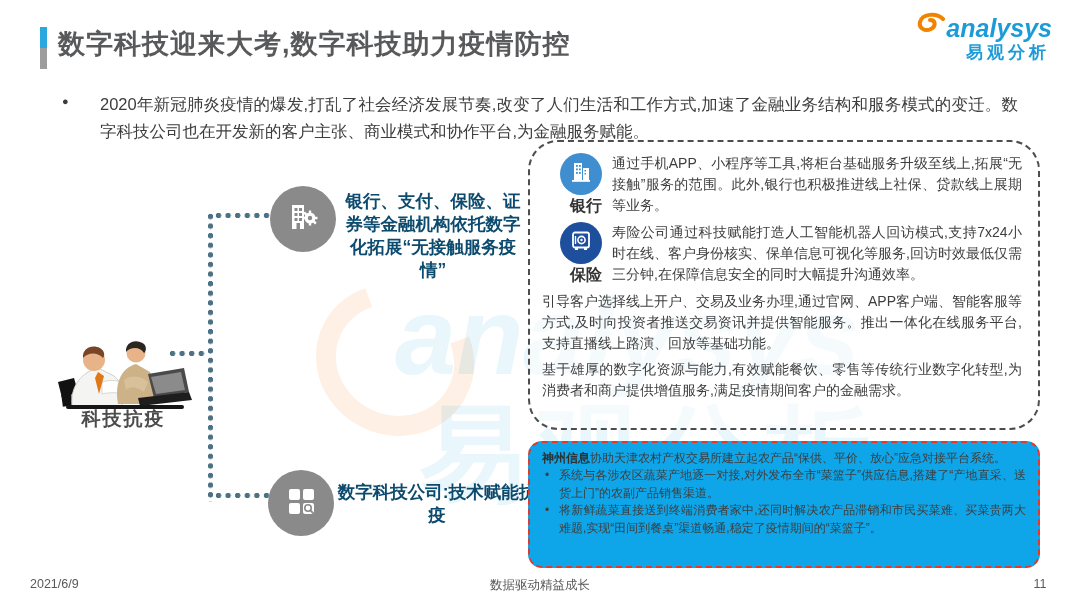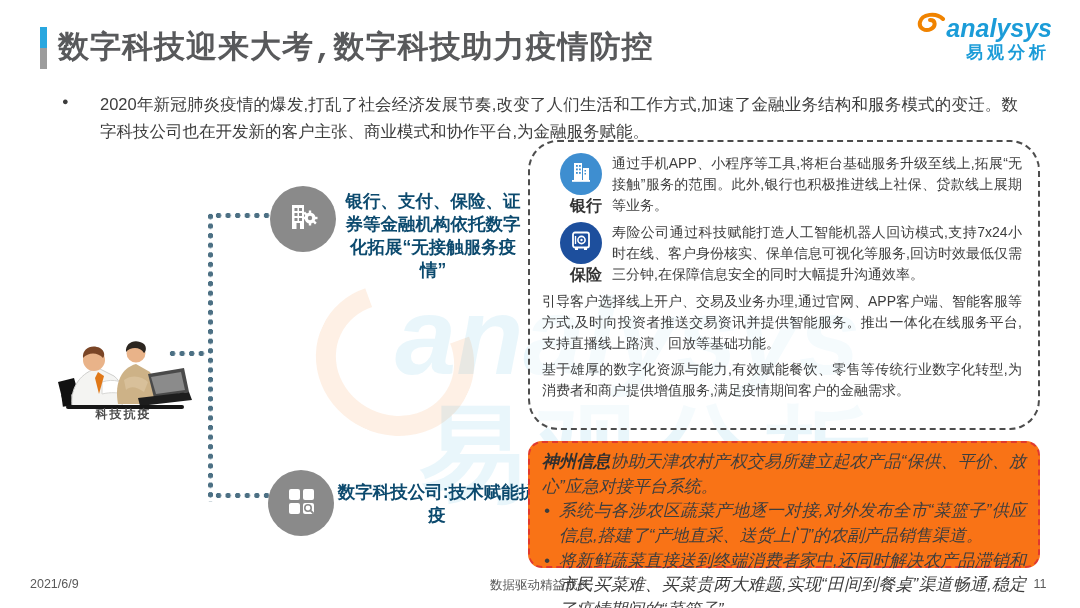--- a/index.html
+++ b/index.html
@@ -1,21 +1,21 @@
 <!DOCTYPE html>
 <html><head>
 <meta charset="utf-8">
 <style>
   html,body{margin:0;padding:0;background:#e9e9e9;font-family:"Liberation Sans","DejaVu Sans",sans-serif;}
   .slide{position:relative;width:1080px;height:608px;background:#ffffff;overflow:hidden;margin:0 auto;}
   .abs{position:absolute;}
 
   
   .accent-bar{left:40px;top:27px;width:7px;height:42px;background:linear-gradient(to bottom,#29a7df 0 50%,#9c9c9c 50% 100%);}
-  .page-title{left:58px;top:26px;font-size:31px;font-weight:bold;color:#58595b;letter-spacing:1px;white-space:nowrap;font-family:Liberation Mono, monospace;}
+  .page-title{left:58px;top:26px;font-size:27px;font-weight:bold;color:#58595b;letter-spacing:1px;white-space:nowrap;}
   .logo{left:880px;top:12px;width:172px;text-align:right;line-height:1;}
   .logo-brand-row{display:flex;align-items:flex-end;justify-content:flex-end;gap:0;}
   .logo-brand{font-size:25px;font-weight:bold;font-style:italic;color:#1b9cd8;letter-spacing:0;}
   .logo-cn{font-size:17px;font-weight:bold;color:#1b9cd8;letter-spacing:4px;margin-top:3px;padding-right:2px;}
 
   
   .intro-dot{left:62px;top:95px;font-size:11px;color:#3c3c3c;}
   .intro-text{left:100px;top:91px;width:918px;font-size:16.5px;color:#3d3d3d;line-height:1.62;text-align:justify;}
 
   
@@ -35,38 +35,38 @@
   
   .node-circle{width:66px;height:66px;border-radius:50%;background:#8a8a8a;display:flex;align-items:center;justify-content:center;z-index:1;}
   .node1-circle{left:270px;top:186px;}
   .node2-circle{left:268px;top:470px;}
   .node-label{font-size:17.5px;font-weight:bold;color:#0c4a6e;line-height:1.32;text-align:center;z-index:1;}
   .node1-label{left:337px;top:190px;width:192px;}
   .node2-label{left:337px;top:481px;width:200px;}
 
   
   .illustration{left:52px;top:320px;width:145px;height:98px;}
-  .source-label{left:36px;top:406px;width:175px;text-align:center;font-size:12px;font-weight:bold;color:#4c4c4c;letter-spacing:2px;}
+  .source-label{left:36px;top:406px;width:175px;text-align:center;font-size:19px;font-weight:bold;color:#4c4c4c;letter-spacing:2px;}
 
   
   .panel{left:528px;top:140px;width:512px;height:290px;border:2px dashed #4d4d4d;border-radius:30px;box-sizing:border-box;
     padding:11px 16px 6px 12px;display:flex;flex-direction:column;gap:5px;background:rgba(255,255,255,0.55);z-index:1;}
   .p-row{display:flex;gap:10px;}
   .p-iconcol{width:60px;flex:none;display:flex;flex-direction:column;align-items:flex-end;}
   .p-circle{width:42px;height:42px;border-radius:50%;display:flex;align-items:center;justify-content:center;}
   .p-cat{font-size:16px;font-weight:bold;color:#333;margin-top:1px;white-space:nowrap;}
   .p-text{flex:1;font-size:14px;line-height:1.5;color:#3e3e3e;text-align:justify;}
   .c-bank{background:#3e8ed0;}
   .c-insurance{background:#1d4f9d;}
   .c-securities{background:#ecb84a;}
   .c-payment{background:#f0941f;}
 
   
   .case-box{left:528px;top:441px;width:512px;height:127px;border:2px dashed #e0392e;border-radius:14px;box-sizing:border-box;
-    padding:7px 12px 4px 12px;font-size:17px;line-height:1.45;color:#3e3e3e;background:#f97316;z-index:1;font-style:italic;}
+    padding:7px 12px 4px 12px;font-size:12px;line-height:1.45;color:#3e3e3e;background:#0ea5e9;z-index:1;}
   .case-lead{text-align:justify;}
   .case-lead b{font-weight:bold;color:#2f2f2f;}
   .case-bullet{display:flex;gap:7px;}
   .case-bullet .bm{flex:none;width:10px;text-align:center;}
   .case-bullet .bt{flex:1;text-align:justify;}
 
   
   .footer-date{left:30px;top:577px;font-size:12.5px;color:#595959;}
   .footer-center{left:0;top:577px;width:1080px;text-align:center;font-size:12.5px;color:#595959;}
   .footer-page{left:1020px;top:577px;width:40px;text-align:center;font-size:12.5px;color:#595959;}

